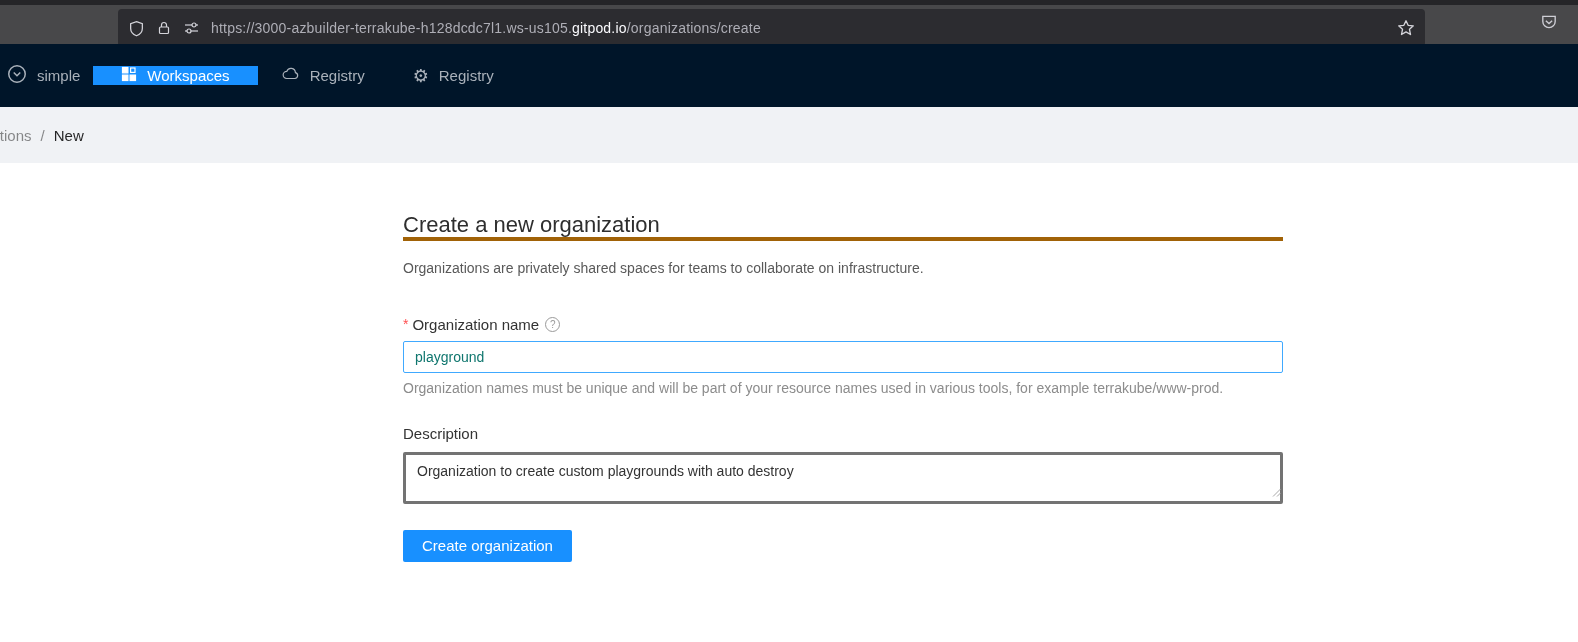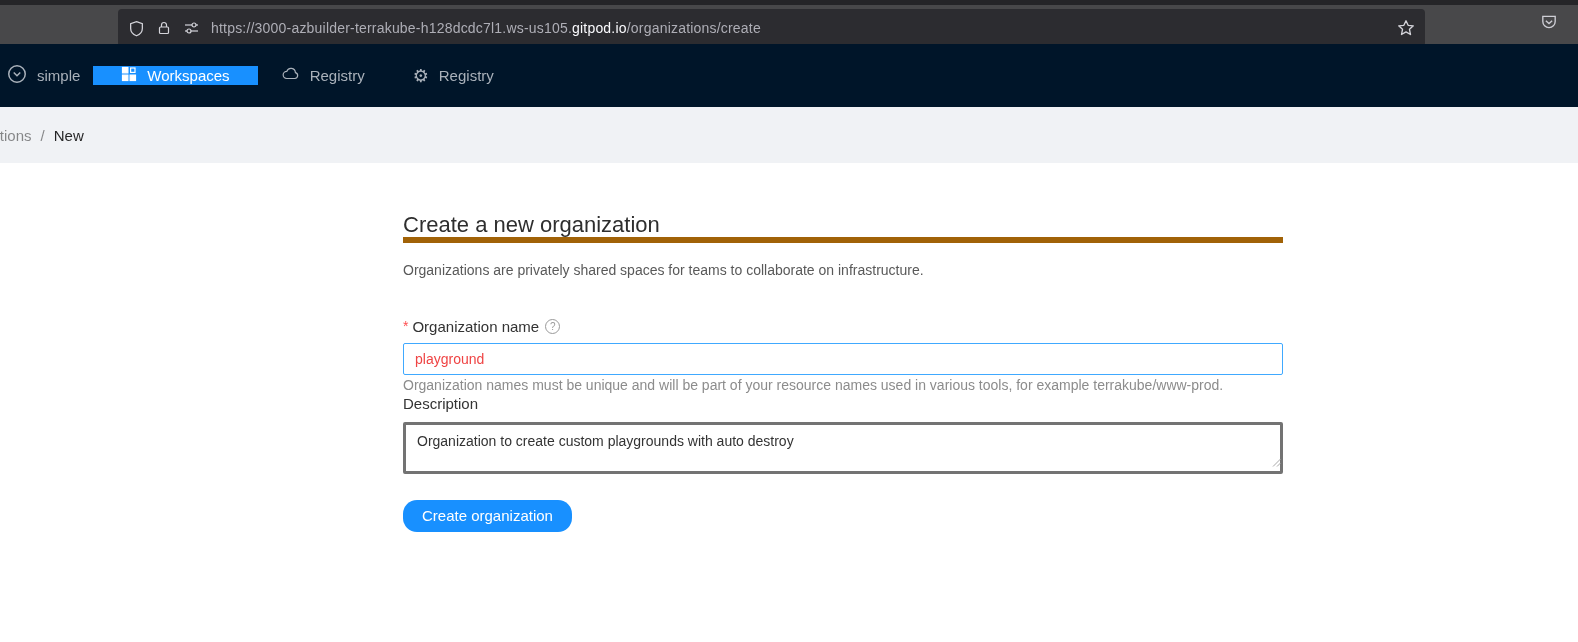--- a/index.html
+++ b/index.html
@@ -46,51 +46,51 @@
   }
   .crumb-root { color:rgba(0,0,0,0.45); margin-left:-61px; white-space:nowrap; }
   .crumb-sep { color:rgba(0,0,0,0.45); margin:0 9px; }
   .crumb-current { color:rgba(0,0,0,0.85); }
 
   
   .content { position:absolute; left:0; top:163px; width:1578px; height:479px; background:#ffffff; }
   .org-form { position:absolute; left:403px; top:49px; width:880px; }
   .form-title {
     font-size:22px; font-weight:400; color:#2e2e2e; line-height:25px;
-    border-bottom:6px solid #a16207; padding-bottom:0;
+    border-bottom:4px solid #a16207; padding-bottom:0;
   }
   .form-subtitle { margin-top:18px; font-size:14px; color:#595959; line-height:18px; }
   .field-label-row { margin-top:37px; display:flex; align-items:center; font-size:15px; color:#333333; height:20px; }
   .req-mark { color:#ff4d4f; margin-right:4px; font-size:14px; }
   .help-circle {
     display:inline-block; width:15px; height:15px; margin-left:6px;
     border:1px solid #9a9a9a; border-radius:50%; color:#9a9a9a;
     font-size:10px; line-height:13px; text-align:center;
   }
   .text-input {
     margin-top:7px; width:880px; height:32px;
     border:1px solid #40a9ff; border-radius:2px; outline:none;
-    padding:4px 11px; font-size:14px; color:#ef4444;
+    padding:4px 11px; font-size:14px; color:#0f766e;
     font-family:"Liberation Sans", sans-serif; background:#fff;
   }
-  .field-hint { font-size:14px; color:#8c8c8c; line-height:20px; }
-  .desc-label-row { font-size:15px; color:#333333; height:20px; }
+  .field-hint { margin-top:5px; font-size:14px; color:#8c8c8c; line-height:20px; }
+  .desc-label-row { margin-top:27px; font-size:15px; color:#333333; height:20px; }
   .textarea-wrap { position:relative; margin-top:7px; width:880px; }
   .text-area {
     display:block; width:880px; height:52px; resize:none;
     border:3px solid #737373; border-radius:2px; outline:none;
     padding:7px 11px; font-size:14px; color:#333333; line-height:18px;
     font-family:"Liberation Sans", sans-serif; background:#fff; overflow:hidden;
   }
   .resize-grip { position:absolute; right:2px; bottom:3px; }
   .resize-grip svg { stroke:#a8a8a8; stroke-width:1; }
   .submit-btn {
     margin-top:26px; display:inline-block; border:none; cursor:pointer;
     background:#1890ff; color:#ffffff; font-size:15px;
-    padding:7px 19px 8px 19px; border-radius:14px; line-height:17px;
+    padding:7px 19px 8px 19px; border-radius:2px; line-height:17px;
     font-family:"Liberation Sans", sans-serif;
   }
 </style>
 </head>
 <body>
 
 <div class="screen">
 
   <div class="chrome">
     <div class="chrome-topstrip"></div>

